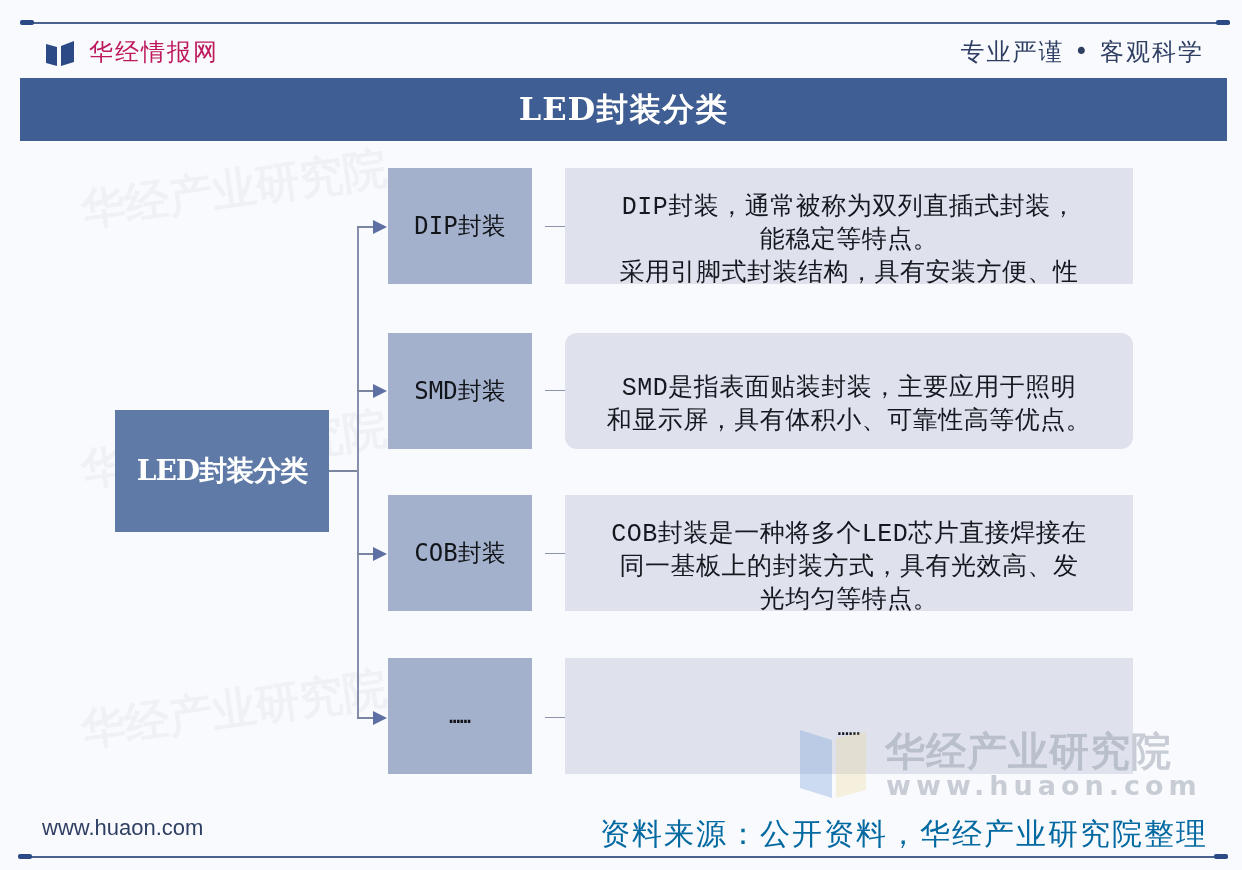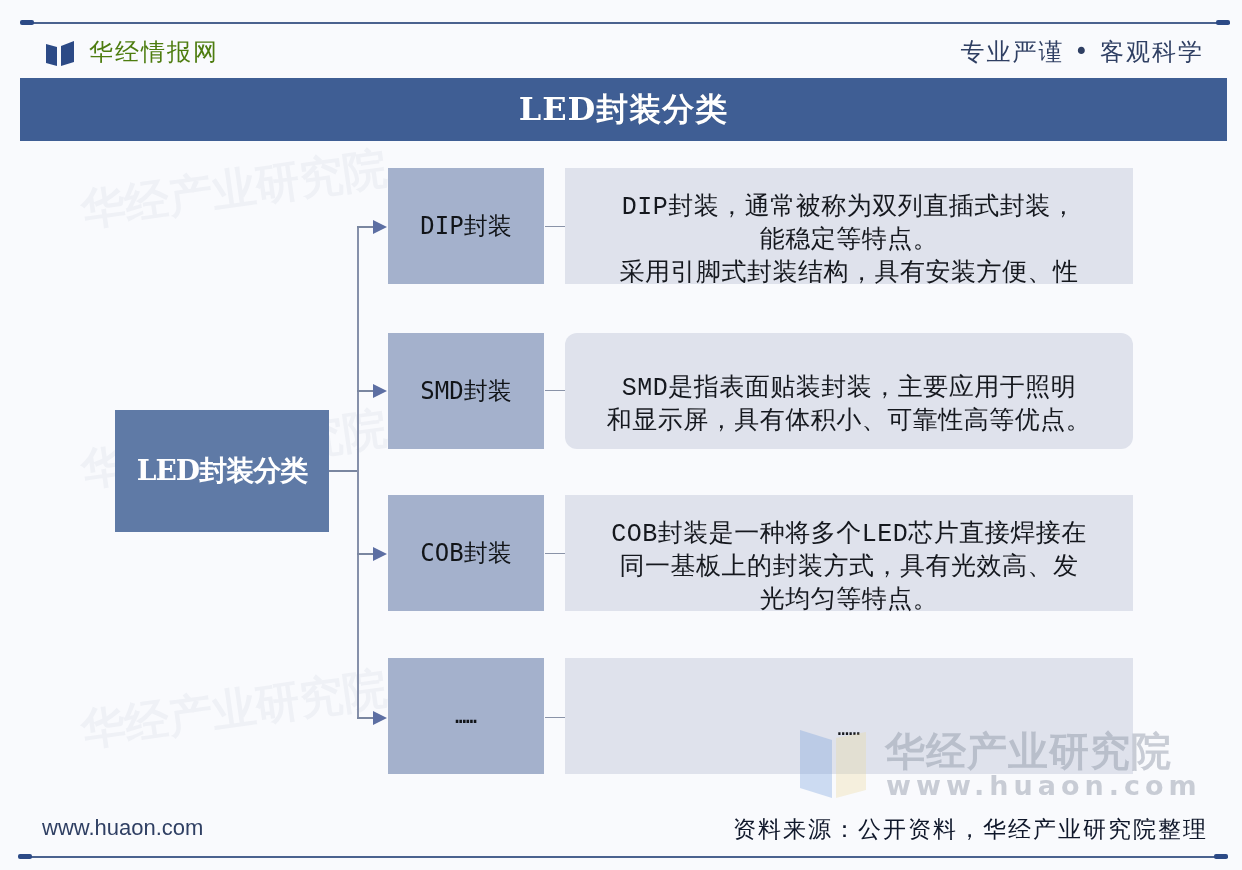--- a/index.html
+++ b/index.html
@@ -36,21 +36,21 @@
       top: 41px;
       width: 28px;
       height: 25px;
     }
     .brand {
       position: absolute;
       left: 89px;
       top: 36px;
       font-size: 24px;
       letter-spacing: 2px;
-      color: #4d7c0f;
+      color: #be185d;
       font-family: Liberation Serif, serif;
     }
     .slogan {
       position: absolute;
       right: 38px;
       top: 36px;
       font-size: 24px;
       letter-spacing: 2px;
       color: #2f3f63;
       margin-left: 34px;
@@ -125,21 +125,21 @@
       height: 0;
       border-top: 7px solid transparent;
       border-bottom: 7px solid transparent;
       border-left: 14px solid #5d6fa3;
     }
 
     
     .cat-box {
       position: absolute;
       left: 388px;
-      width: 156px;
+      width: 144px;
       height: 116px;
       background: #a4b1cc;
       display: flex;
       align-items: center;
       justify-content: center;
     }
     .cat-label {
       color: #111418;
       font-size: 24px;
       font-family: "DejaVu Sans Mono", "Liberation Mono", monospace;
@@ -202,22 +202,22 @@
       left: 42px;
       top: 815px;
       font-size: 22px;
       color: #2f3f63;
       font-family: "Liberation Sans", sans-serif;
     }
     .footer-source {
       position: absolute;
       right: 34px;
       top: 814px;
-      font-size: 23px;
-      color: #0f172a;
+      font-size: 30px;
+      color: #0369a1;
       letter-spacing: 2px;
     }
   </style>
 </head>
 <body>
 
 <div class="rule" style="left:22px; top:22px; width:1208px;"></div>
 <div class="rule-cap" style="left:20px; top:20px;"></div>
 <div class="rule-cap" style="left:1216px; top:20px;"></div>
 

